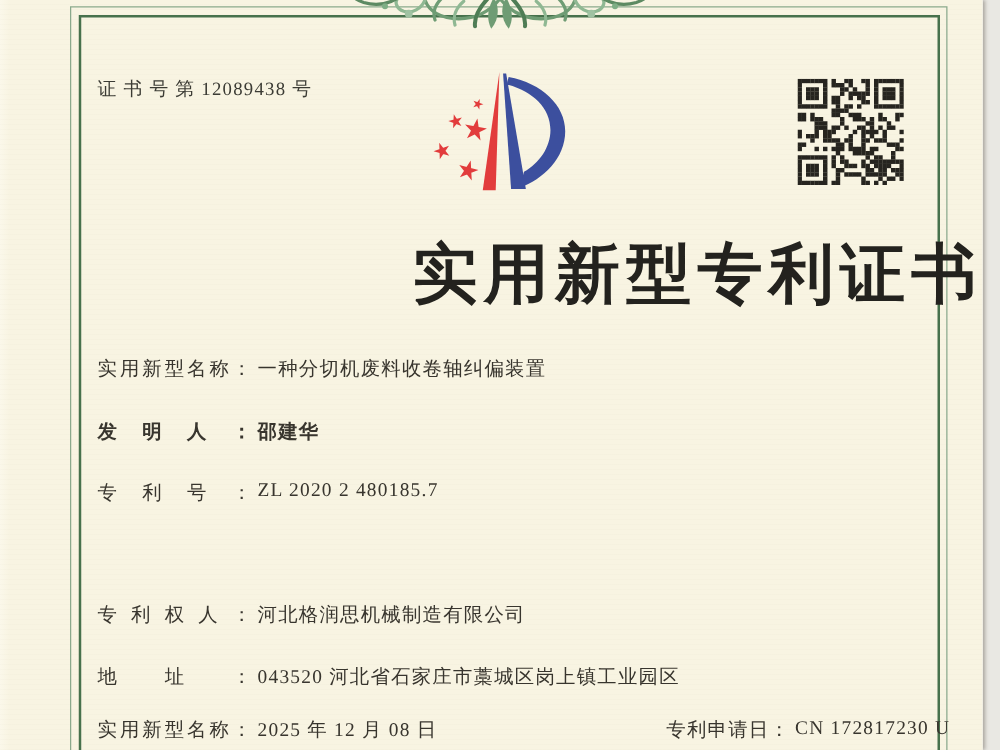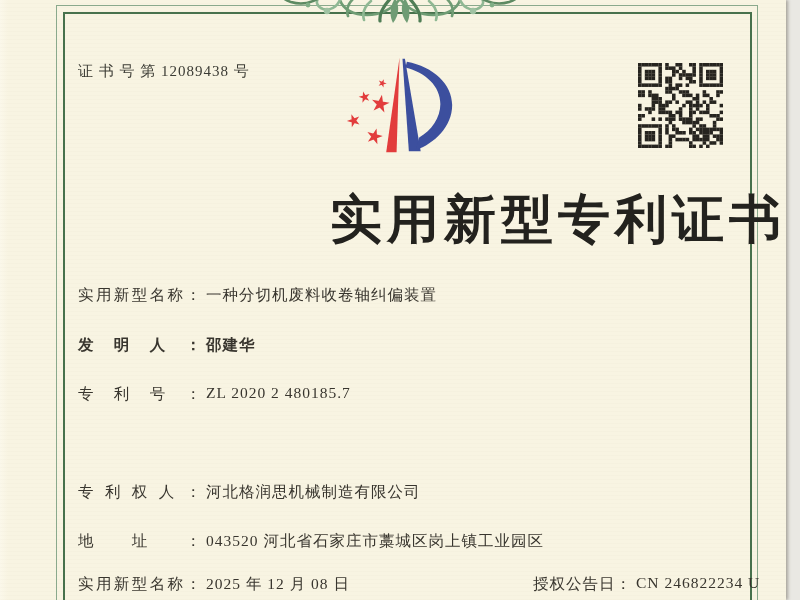--- a/index.html
+++ b/index.html
@@ -421,18 +421,18 @@
     <div class="row r-patentee">
       <span class="lbl">专利权人：</span><span class="val">河北格润思机械制造有限公司</span>
     </div>
     <div class="row r-address">
       <span class="lbl">地址：</span><span class="val">043520 河北省石家庄市藁城区岗上镇工业园区</span>
     </div>
 
     <div class="row r-grant">
       <span class="lbl">实用新型名称：</span><span class="val">2025 年 12 月 08 日</span>
       <span class="grant-right">
-        <span class="lbl-n">授权公告日：</span><span class="val">CN 246822234 U</span>
+        <span class="lbl-n">专利申请日：</span><span class="val">CN 172817230 U</span>
       </span>
     </div>
 
   </div>
 </div>
 
 </body></html>

